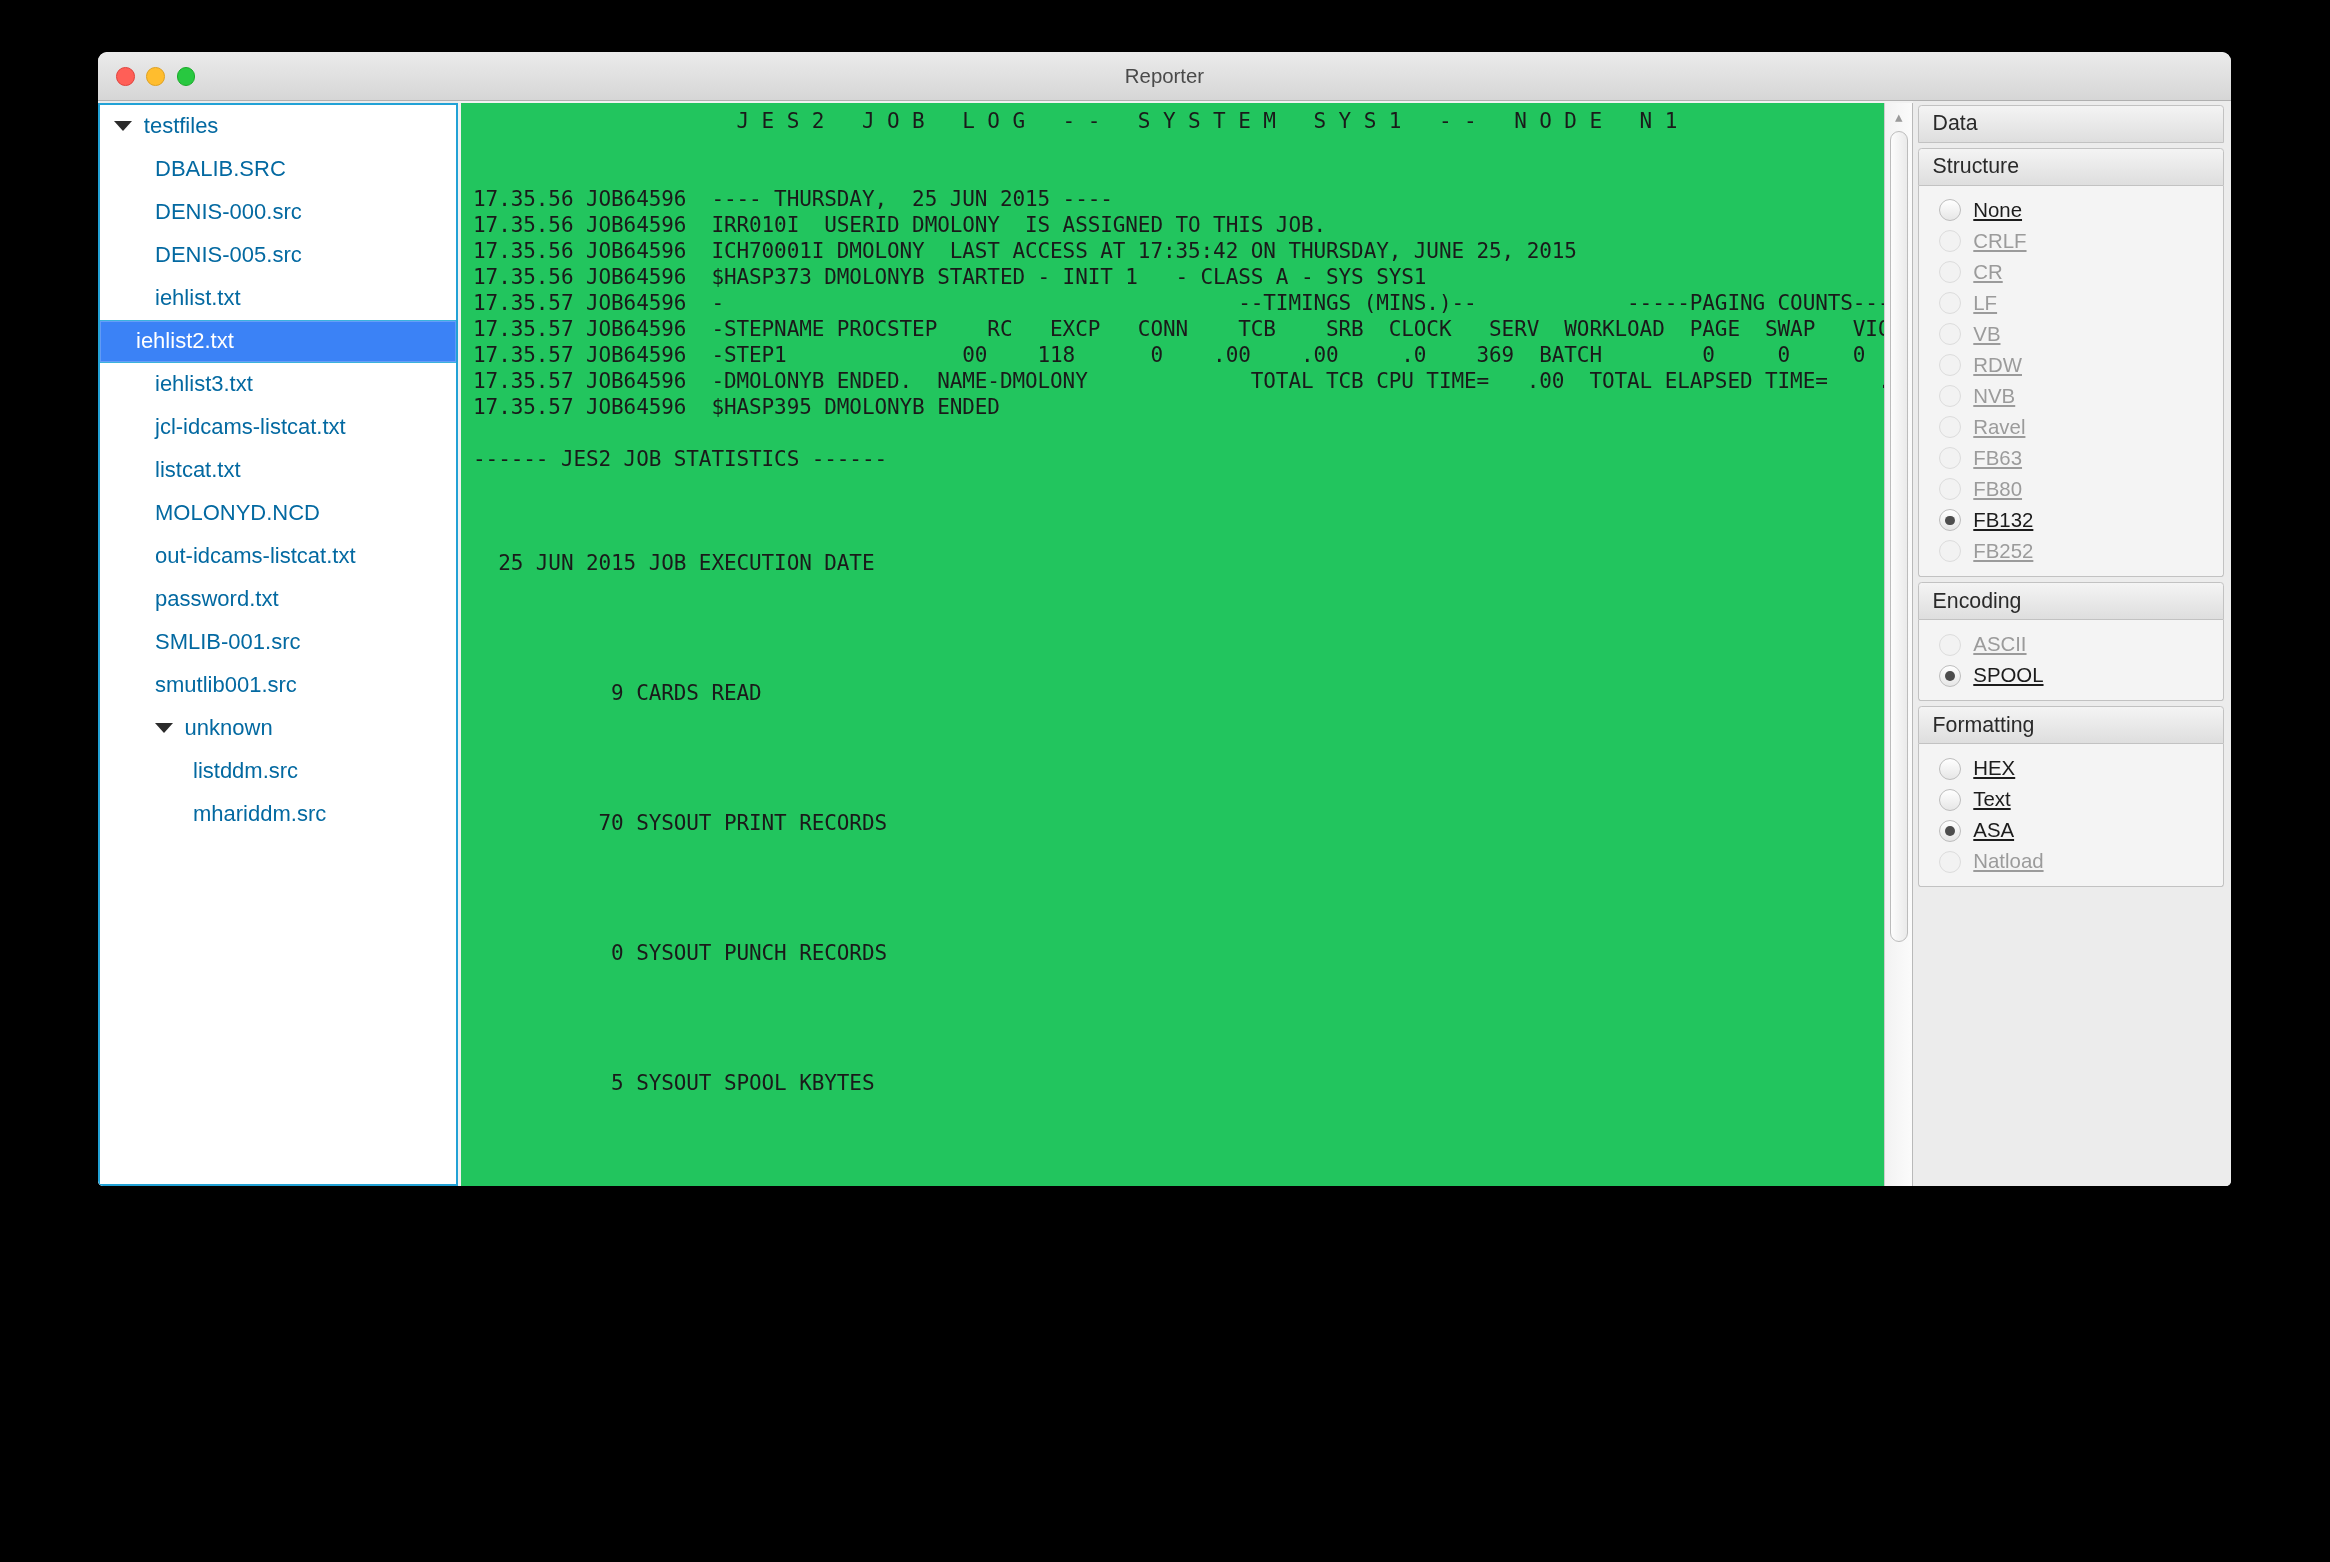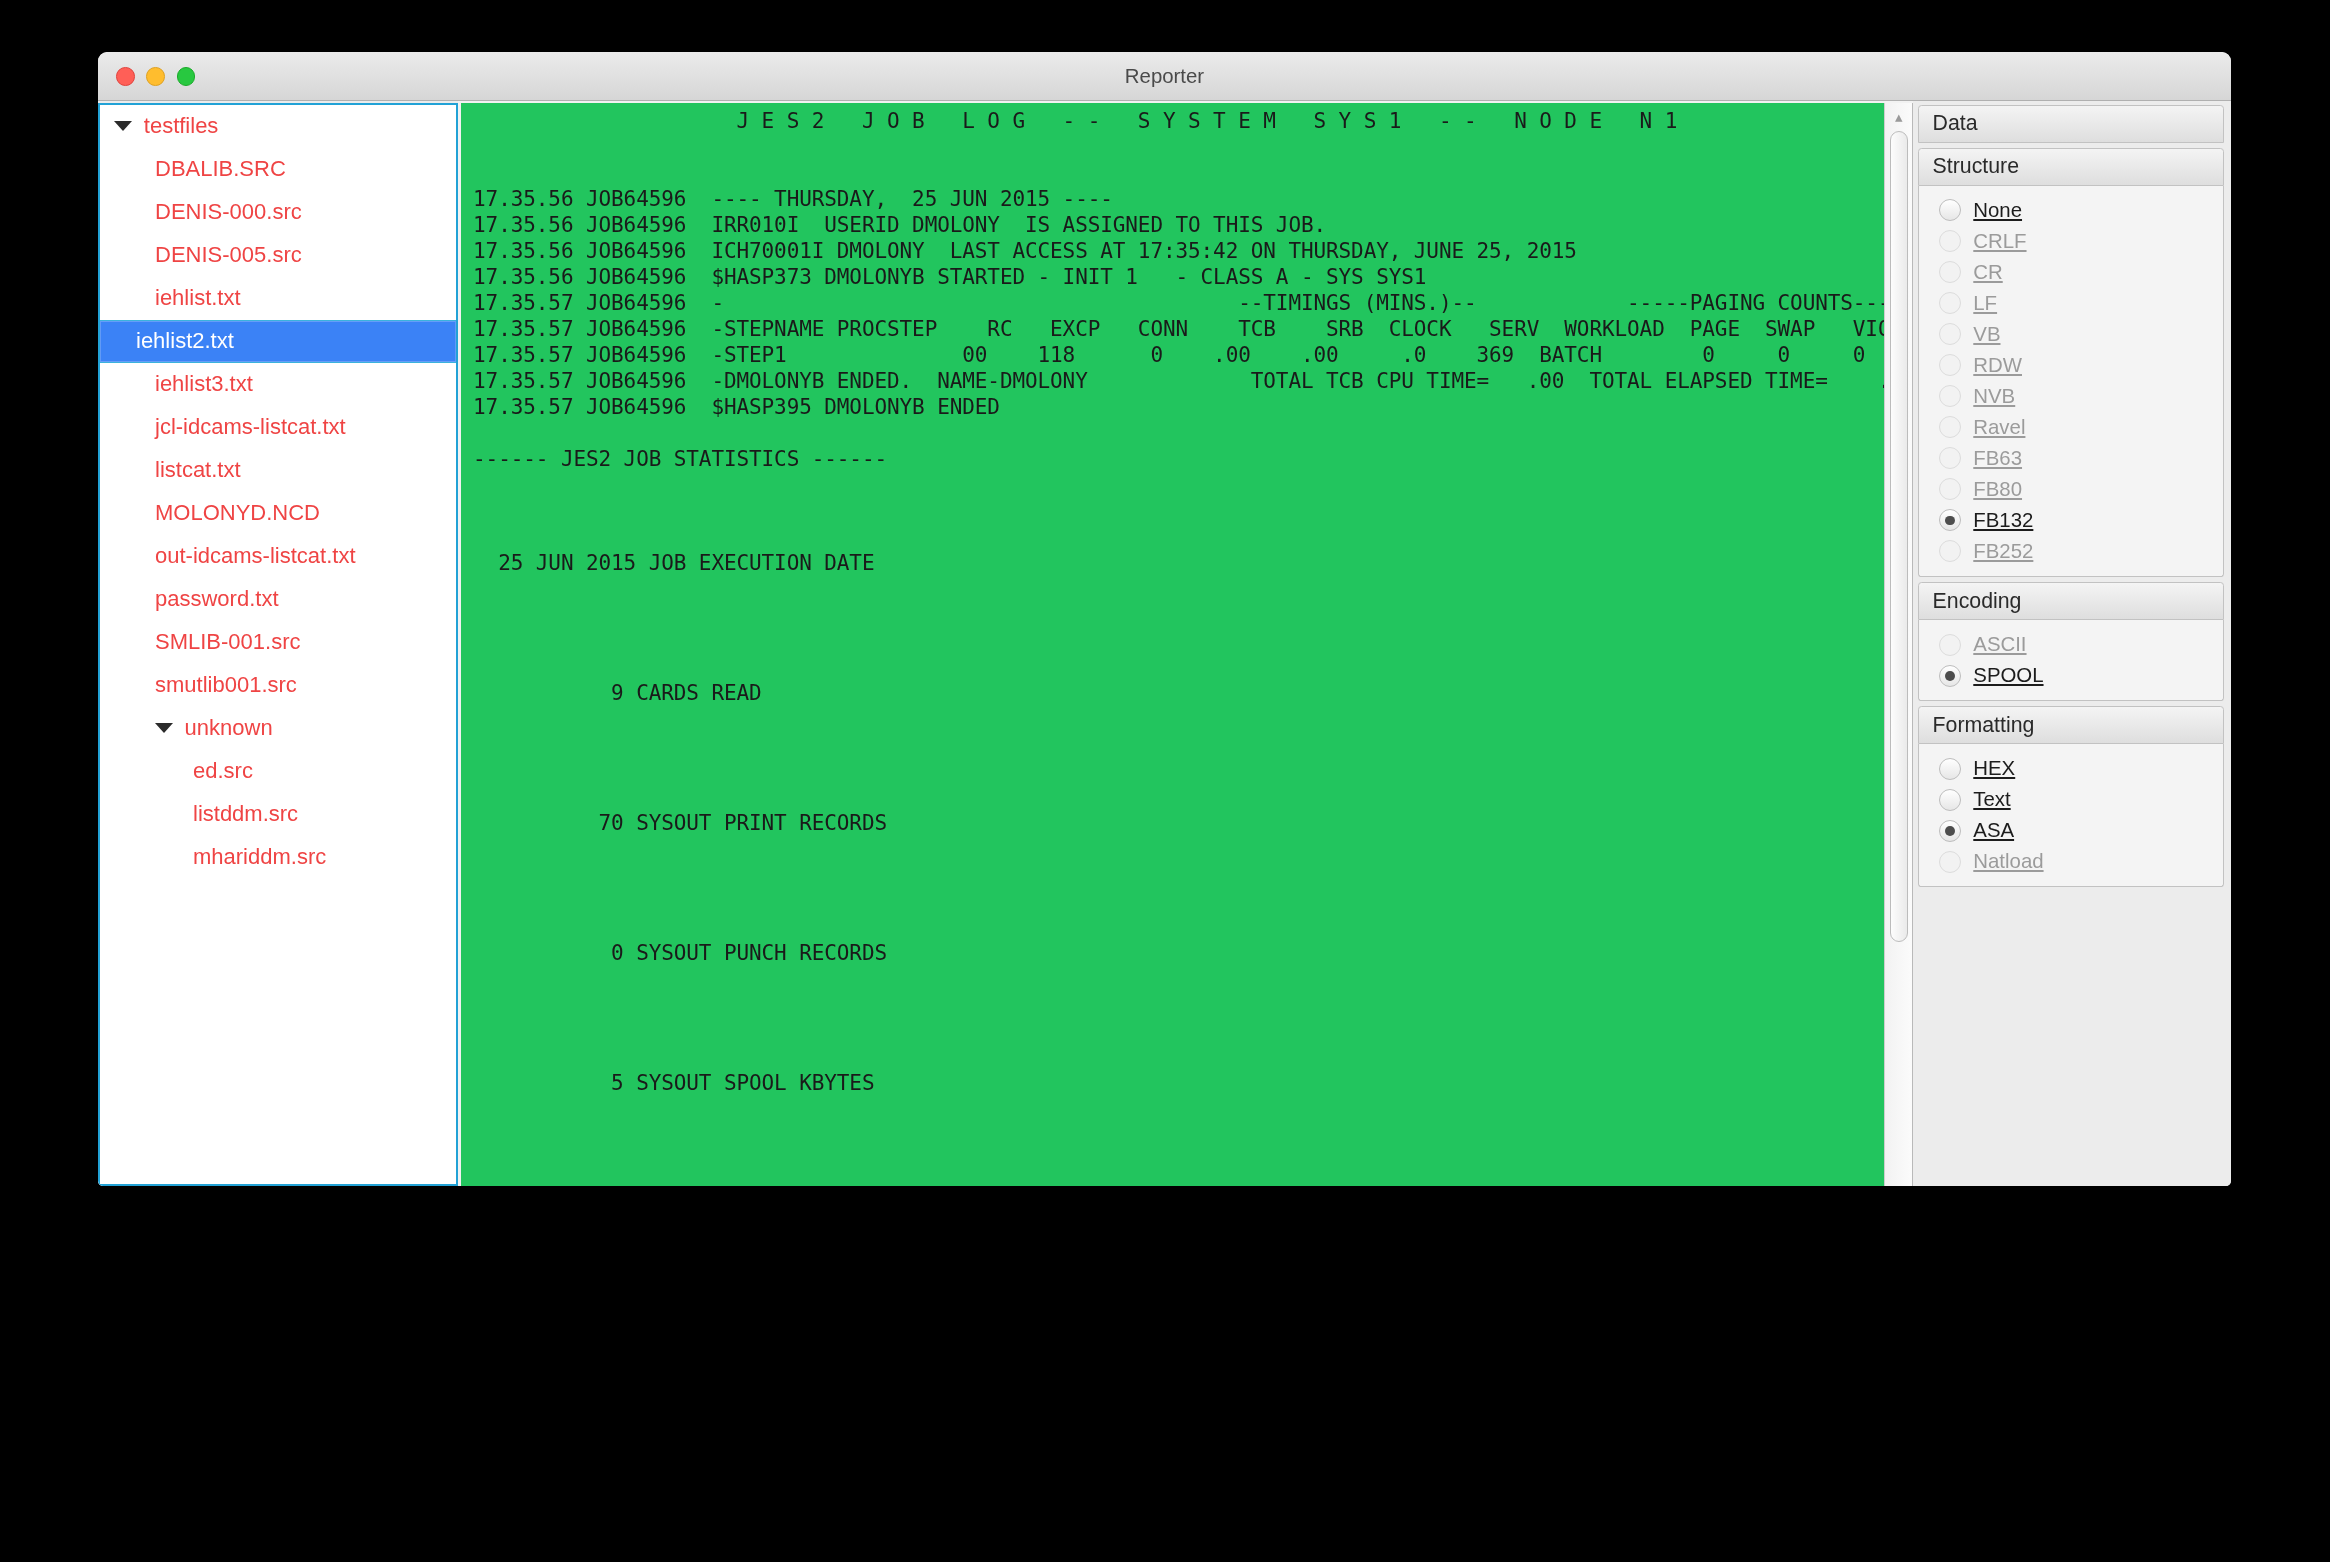--- a/index.html
+++ b/index.html
@@ -45,21 +45,21 @@
   #sidebar {
     position: absolute; left: 0; top: 1.8px;
     width: 360px; bottom: 0;
     background: #fff;
     border: 2.7px solid #22a2d6;
     overflow: hidden;
   }
   .tree-row {
     display: flex; align-items: center;
     height: 43px; padding-left: 12.4px;
-    font-size: 22px; color: #ef4444; white-space: nowrap;
+    font-size: 22px; color: #0369a1; white-space: nowrap;
   }
   .tree-row.lvl0 { padding-left: 14.2px; }
   .tree-row.lvl1 { padding-left: 55px; }
   .tree-row.lvl2 { padding-left: 93px; }
   .tree-row.selected {
     background: #3b82f6; color: #fff;
     border-top: 0.9px solid #3bb3dd; border-bottom: 0.9px solid #3bb3dd;
     box-shadow: inset 0 0 0 0.9px rgba(255,255,255,0.22);
     padding-left: 36px;
   }
@@ -251,23 +251,20 @@
         </div>
         <div class="tree-row lvl1">
           <span>SMLIB-001.src</span>
         </div>
         <div class="tree-row lvl1">
           <span>smutlib001.src</span>
         </div>
         <div class="tree-row lvl1">
           <span class="disc"></span>
           <span>unknown</span>
-        </div>
-        <div class="tree-row lvl2">
-          <span>ed.src</span>
         </div>
         <div class="tree-row lvl2">
           <span>listddm.src</span>
         </div>
         <div class="tree-row lvl2">
           <span>mhariddm.src</span>
         </div>
       </div>
 
     <div id="center">

